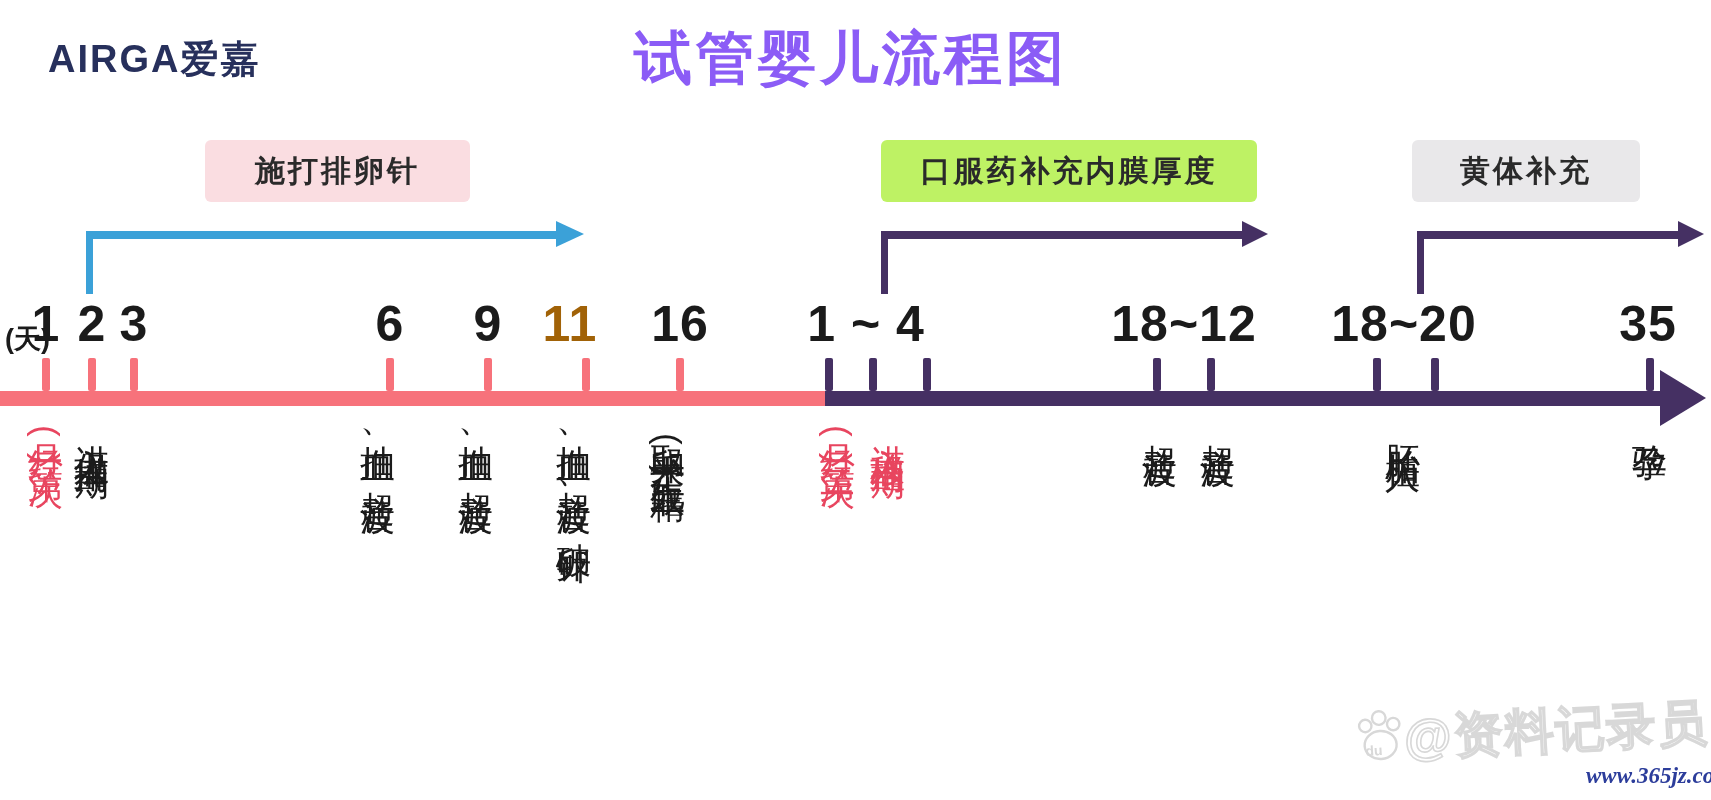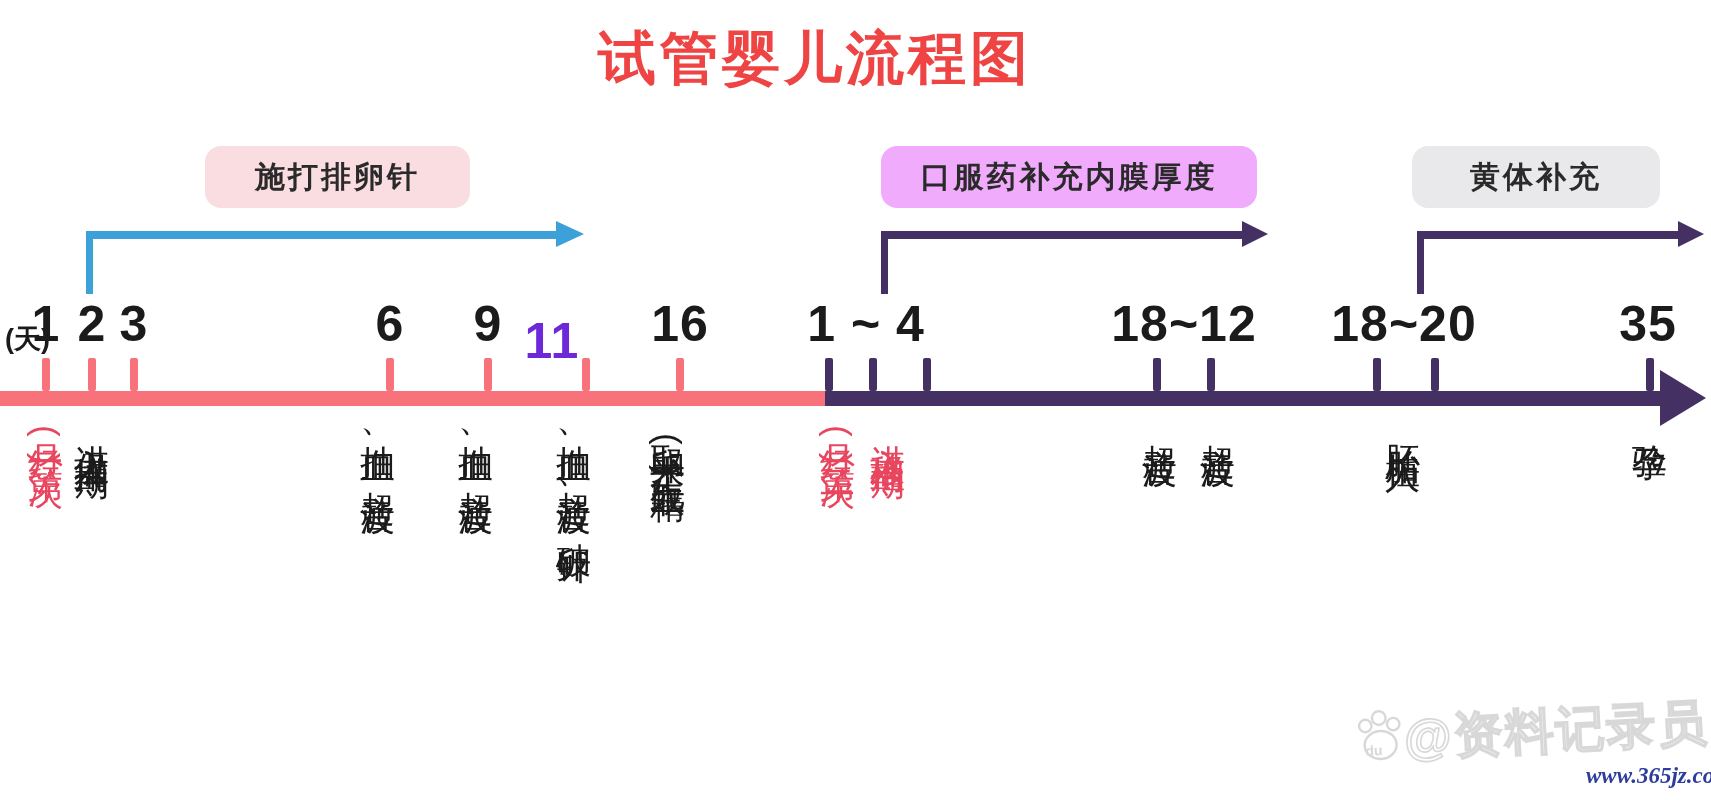--- a/index.html
+++ b/index.html
@@ -2,21 +2,21 @@
 <html><head>
 <meta charset="utf-8">
 <style>
   html,body{margin:0;padding:0;background:#fff;}
   .stage{
     position:relative;width:1711px;height:800px;background:#ffffff;overflow:hidden;
     font-family:"Liberation Sans","DejaVu Sans",sans-serif;
   }
   .logo{position:absolute;left:48px;top:34px;font-size:38px;font-weight:800;letter-spacing:2px;white-space:nowrap;}
   .title{position:absolute;left:815px;top:20px;transform:translateX(-50%);font-size:58px;font-weight:900;letter-spacing:4px;white-space:nowrap;}
-  .banner{position:absolute;top:146px;height:62px;border-radius:16px;display:flex;align-items:center;justify-content:center;
+  .banner{position:absolute;top:140px;height:62px;border-radius:6px;display:flex;align-items:center;justify-content:center;
           font-size:30px;font-weight:600;letter-spacing:3px;white-space:nowrap;}
   .ph-line{position:absolute;top:231px;height:8px;}
   .ph-drop{position:absolute;top:231px;width:7px;}
   .ph-head{position:absolute;top:221px;width:0;height:0;border-top:13px solid transparent;border-bottom:13px solid transparent;border-left-style:solid;}
   .unit-label{position:absolute;left:5px;top:321px;font-size:27px;font-weight:600;}
   .daynum{position:absolute;top:299px;transform:translateX(-50%);font-size:50px;font-weight:700;line-height:1;white-space:nowrap;letter-spacing:1px;}
   .tick{position:absolute;top:358px;width:8px;height:33px;transform:translateX(-50%);border-radius:2px;}
   .seg{position:absolute;top:391px;height:15px;}
   .tl-head{position:absolute;top:370px;width:0;height:0;border-top:28px solid transparent;border-bottom:28px solid transparent;border-left-style:solid;}
   .event{position:absolute;top:417px;transform:translateX(-50%);writing-mode:vertical-rl;text-orientation:mixed;
@@ -25,27 +25,28 @@
   .wm-handle{position:absolute;left:1404px;top:706px;font-size:49px;font-weight:700;letter-spacing:2px;color:#ffffff;
              -webkit-text-stroke:1.6px #d8d8d8;text-shadow:0 0 1px #e2e2e2;transform:rotate(-3deg);transform-origin:left center;white-space:nowrap;}
   .wm-site{position:absolute;left:1586px;top:763px;font-family:"Liberation Serif","DejaVu Serif",serif;
            font-style:italic;font-weight:700;font-size:23px;white-space:nowrap;}
 </style>
 </head>
 <body>
 
 <div class="stage">
 
+  <div class="logo" style="color: rgb(39, 48, 92);">AIRGA爱嘉</div>
 
-  <div class="title" style="color: #ef4444;">试管婴儿流程图</div>
+  <div class="title" style="color: #8b5cf6; margin-left: 36px;">试管婴儿流程图</div>
 
   <div id="banners">
       <div class="banner" style="left: 205px; width: 265px; background: rgb(250, 221, 225); color: rgb(42, 42, 42);">施打排卵针</div>
-      <div class="banner" style="left: 881px; width: 376px; background: #f0abfc; color: rgb(42, 42, 42);">口服药补充内膜厚度</div>
-      <div class="banner" style="left: 1412px; width: 248px; background: rgb(233, 232, 234); color: rgb(42, 42, 42);">黄体补充</div>
+      <div class="banner" style="left: 881px; width: 376px; background: #bef264; color: rgb(42, 42, 42);">口服药补充内膜厚度</div>
+      <div class="banner" style="left: 1412px; width: 228px; background: rgb(233, 232, 234); color: rgb(42, 42, 42);">黄体补充</div>
     </div>
   <div id="arrows">
       <div class="ph-drop" style="left: 86px; height: 63px; background: rgb(59, 161, 216);"></div>
       <div class="ph-line" style="left: 86px; width: 470px; background: rgb(59, 161, 216);"></div>
       <div class="ph-head" style="left: 556px; border-left-width: 28px; border-left-color: rgb(59, 161, 216);"></div>
       <div class="ph-drop" style="left: 881px; height: 63px; background: rgb(69, 48, 99);"></div>
       <div class="ph-line" style="left: 881px; width: 361px; background: rgb(69, 48, 99);"></div>
       <div class="ph-head" style="left: 1242px; border-left-width: 26px; border-left-color: rgb(69, 48, 99);"></div>
       <div class="ph-drop" style="left: 1417px; height: 63px; background: rgb(69, 48, 99);"></div>
       <div class="ph-line" style="left: 1417px; width: 261px; background: rgb(69, 48, 99);"></div>
@@ -53,21 +54,21 @@
     </div>
 
   <div class="unit-label" style="color: rgb(27, 27, 27);">(天)</div>
 
   <div id="daynums">
       <div class="daynum" style="left: 46px; color: rgb(27, 27, 27);">1</div>
       <div class="daynum" style="left: 92px; color: rgb(27, 27, 27);">2</div>
       <div class="daynum" style="left: 134px; color: rgb(27, 27, 27);">3</div>
       <div class="daynum" style="left: 390px; color: rgb(27, 27, 27);">6</div>
       <div class="daynum" style="left: 488px; color: rgb(27, 27, 27);">9</div>
-      <div class="daynum" style="left: 552px; color: #6d28d9; margin-top: 17px;">11</div>
+      <div class="daynum" style="left: 570px; color: #a16207;">11</div>
       <div class="daynum" style="left: 680px; color: rgb(27, 27, 27);">16</div>
       <div class="daynum" style="left: 866px; color: rgb(27, 27, 27);">1 ~ 4</div>
       <div class="daynum" style="left: 1184px; color: rgb(27, 27, 27);">18~12</div>
       <div class="daynum" style="left: 1404px; color: rgb(27, 27, 27);">18~20</div>
       <div class="daynum" style="left: 1648px; color: rgb(27, 27, 27);">35</div>
     </div>
   <div id="ticks">
       <div class="tick" style="left: 46px; background: rgb(247, 114, 123);"></div>
       <div class="tick" style="left: 92px; background: rgb(247, 114, 123);"></div>
       <div class="tick" style="left: 134px; background: rgb(247, 114, 123);"></div>

